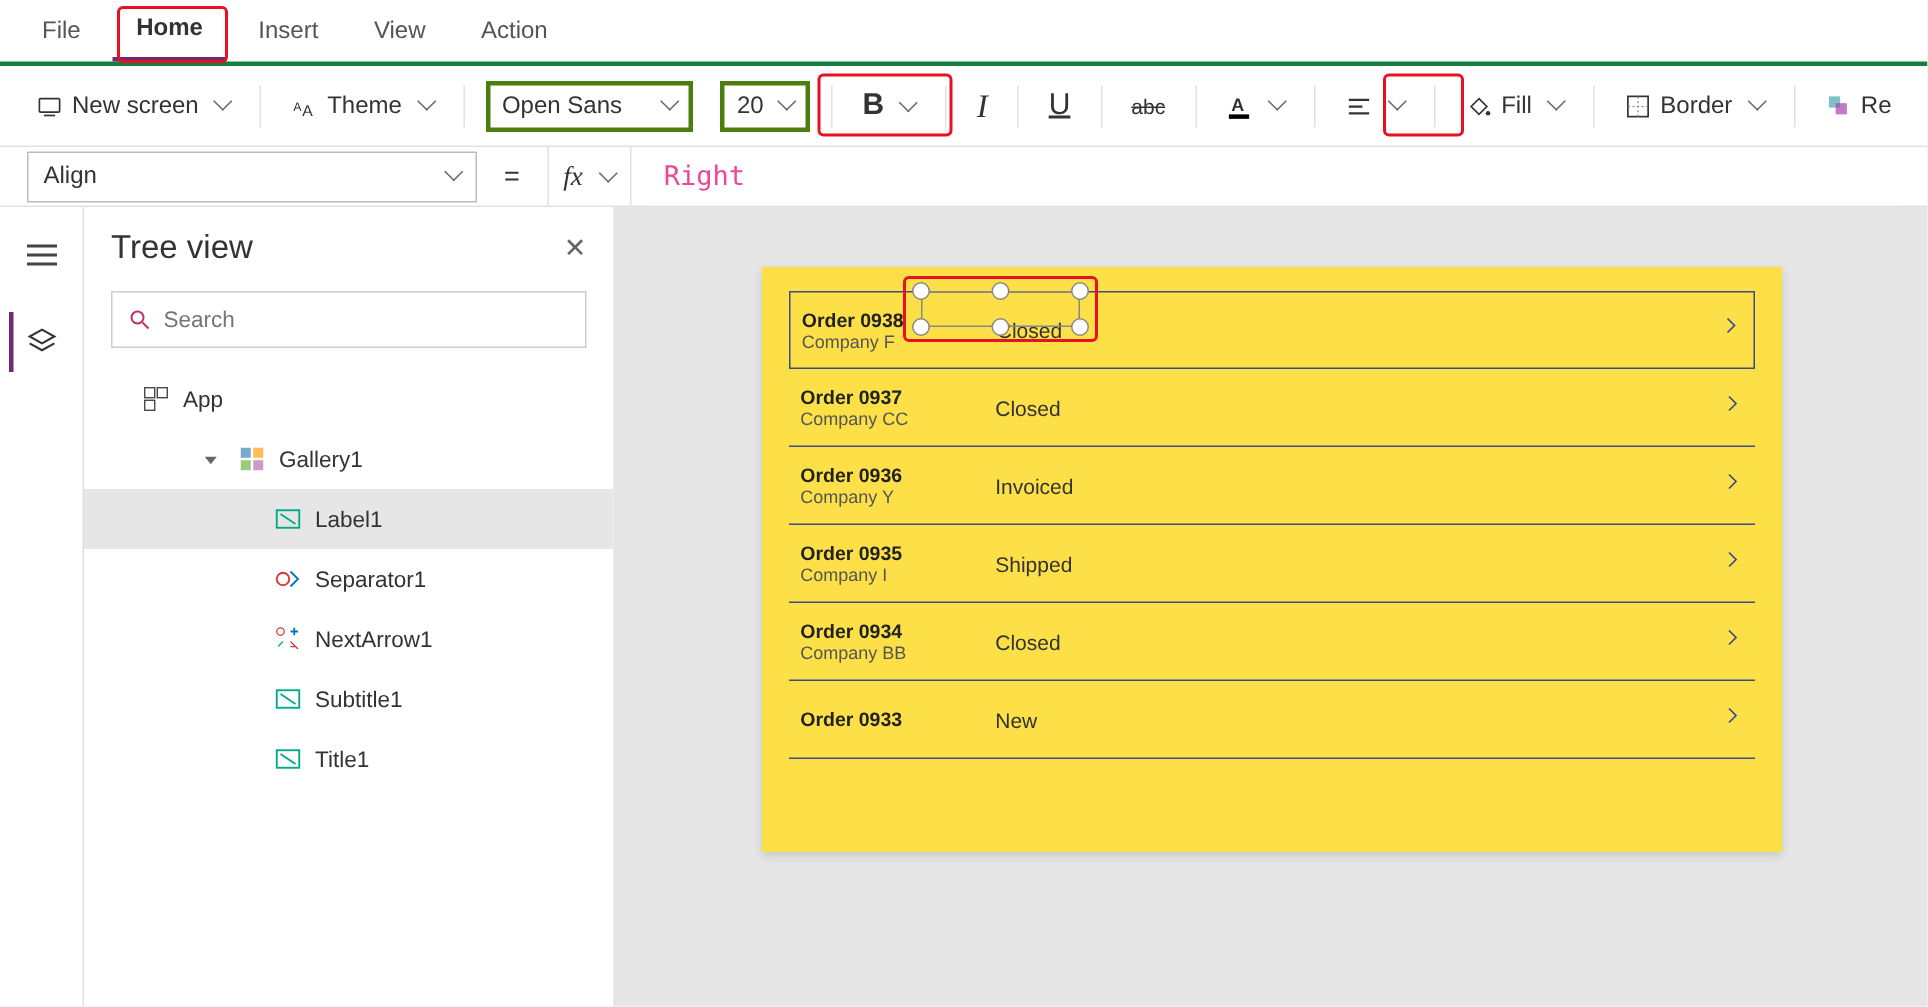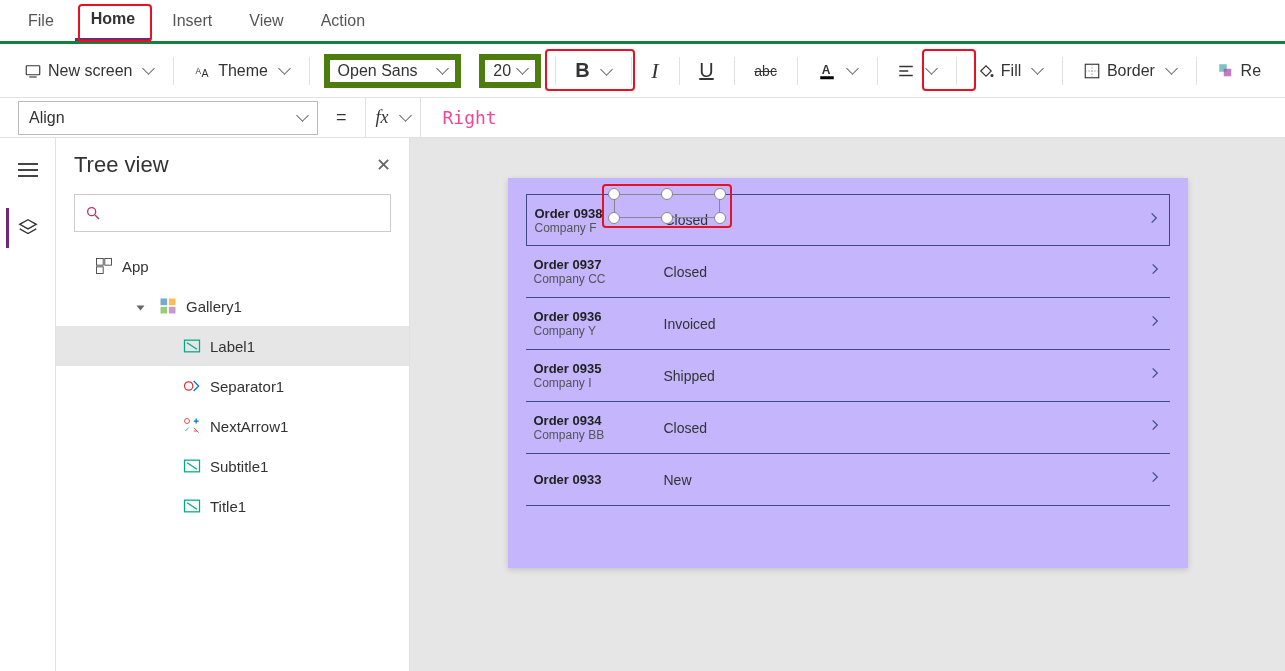--- a/index.html
+++ b/index.html
@@ -7,21 +7,21 @@
 
 
 .menubar { display: flex; align-items: center; height: 44px; padding: 0 12px; gap: 5px; border-bottom: 3px solid #15803d; }
 .menubar .tab { padding: 10px 16px; color: #555; cursor: pointer; font-size: 16px; }
 .menubar .tab.active { font-weight: 700; color: #333; border-bottom: 3px solid #742774; }
 
 
 .ribbon { display: flex; align-items: center; height: 54px; padding: 0 18px; gap: 8px; border-bottom: 1px solid #e1e1e1; }
 .ribbon .btn { display: flex; align-items: center; gap: 6px; padding: 4px 6px; cursor: pointer; color: #333; white-space: nowrap; font-size: 16px; }
 .ribbon .sep { width: 1px; height: 28px; background: #e1e1e1; margin: 0 6px; }
-.dropdown { display: flex; align-items: center; justify-content: space-between; border: 6px solid #4d7c0f; padding: 4px 8px; height: 34px; background: #fff; font-size: 16px; }
+.dropdown { display: flex; align-items: center; justify-content: space-between; border: 3px solid #4d7c0f; padding: 4px 8px; height: 34px; background: #fff; font-size: 16px; }
 .font-dropdown { width: 200px; }
 .size-dropdown { width: 80px; }
 .icon-svg { width: 18px; height: 18px; display: block; }
 
 
 .formulabar { display: flex; align-items: center; height: 40px; padding: 0 18px; gap: 12px; border-bottom: 1px solid #e1e1e1; }
 .prop-dropdown { width: 300px; height: 34px; border: 1px solid #bbb; display: flex; align-items: center; justify-content: space-between; padding: 0 10px; font-size: 16px; }
 .eq { font-size: 18px; color: #333; padding: 0 6px; }
 .fx-box { display: flex; align-items: center; gap: 6px; padding: 0 10px; border-left: 1px solid #e1e1e1; border-right: 1px solid #e1e1e1; height: 100%; }
 .fx { font-style: italic; font-family: serif; font-size: 18px; }
@@ -46,21 +46,21 @@
 .tree-item.indent-2 { padding-left: 38px; }
 .tree-item.indent-3 { padding-left: 82px; }
 .tree-item.indent-4 { padding-left: 126px; }
 .tree-item.selected { background: #e6e6e6; }
 .tree-caret { width: 12px; display: inline-block; }
 .tree-caret::before { content: ""; display: inline-block; border-top: 4px solid transparent; border-bottom: 4px solid transparent; border-left: 5px solid #666; transform: rotate(90deg); }
 .tree-icon { width: 20px; height: 20px; display: flex; align-items: center; justify-content: center; }
 
 
 .canvas-area { flex: 1; background: #e6e6e6; display: flex; justify-content: center; padding-top: 40px; }
-.app-screen { width: 680px; height: 390px; background: #c4b5fd; box-shadow: 0 2px 6px rgba(0,0,0,0.15); padding: 16px 0 0 0; overflow: hidden; }
+.app-screen { width: 680px; height: 390px; background: #fde047; box-shadow: 0 2px 6px rgba(0,0,0,0.15); padding: 16px 0 0 0; overflow: hidden; }
 .gallery-item { display: flex; align-items: center; height: 52px; border-bottom: 1px solid #3b4a8a; margin: 0 18px; padding: 0 8px; position: relative; }
 .gallery-item:first-child { border: 1px solid #3b4a8a; }
 .gi-left { flex: 0 0 110px; }
 .gi-title { font-weight: 700; font-size: 13px; color: #222; }
 .gi-sub { font-size: 12px; color: #555; }
 .gi-status { flex: 1; text-align: left; font-size: 14px; color: #333; padding-left: 20px; }
 .gi-arrow { color: #3b4a8a; font-size: 20px; }
 
 
 .hl { border: 2px solid #e81123; border-radius: 4px; position: absolute; pointer-events: none; }
@@ -211,20 +211,21 @@
   <div class="tree-panel">
     <div class="tree-header">
       <h2>Tree view</h2>
       <span class="close-x">✕</span>
     </div>
     <div class="search-box">
       <svg width="16" height="16" viewBox="0 0 24 24">
           <circle cx="10" cy="10" r="6" fill="none" stroke="#b36" stroke-width="2"></circle>
           <line x1="15" y1="15" x2="21" y2="21" stroke="#b36" stroke-width="2"></line>
         </svg>
+      <input placeholder="Search" style="">
     </div>
     <div class="tree-list" id="tree-list">
         <div class="tree-item indent-1">
           <span style="width:12px;display:inline-block"></span>
           <span class="tree-icon">
             <svg width="20" height="20" viewBox="0 0 24 24">
               <rect x="3" y="3" width="8" height="8" fill="none" stroke="#333"></rect>
               <rect x="13" y="3" width="8" height="8" fill="none" stroke="#333"></rect>
               <rect x="3" y="13" width="8" height="8" fill="none" stroke="#333"></rect>
             </svg>

